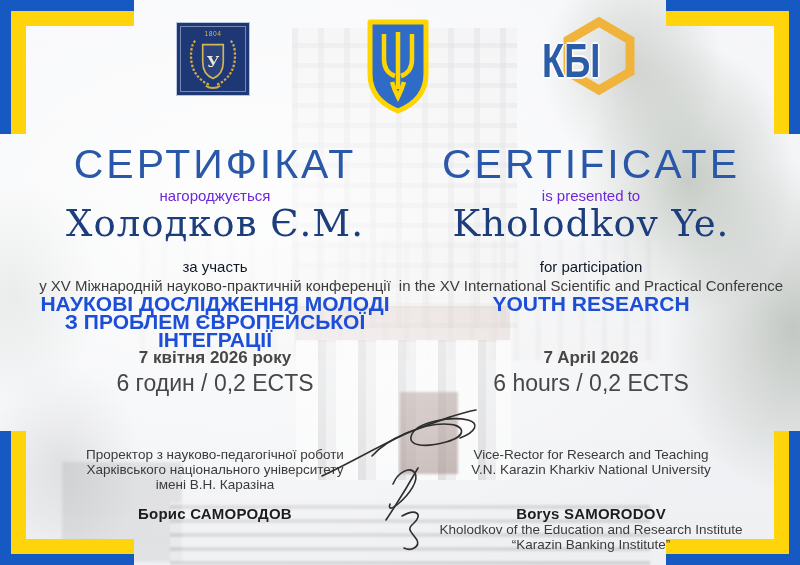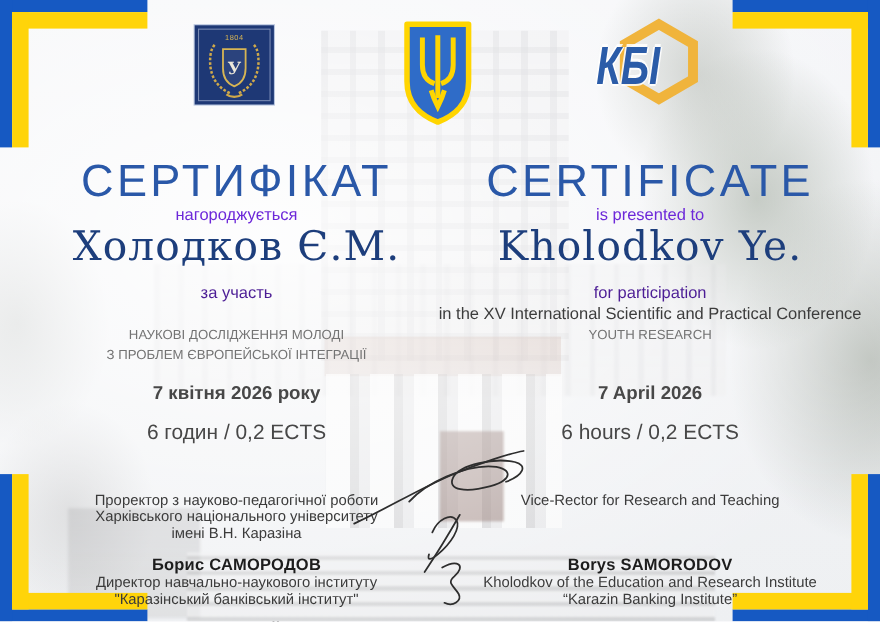--- a/index.html
+++ b/index.html
@@ -54,41 +54,41 @@
   .corner.tl{left:0;top:0;}
   .corner.tr{right:0;top:0;transform:scaleX(-1);}
   .corner.bl{left:0;bottom:0;transform:scaleY(-1);}
   .corner.br{right:0;bottom:0;transform:scale(-1,-1);}
 
   
   .emblem{position:absolute;left:177px;top:23px;width:72px;height:72px;
     background:var(--emblem_navy,#1e3875);box-shadow:0 0 0 1px rgba(120,145,195,.5);}
   .emblem-frame{position:absolute;inset:3px;border:1px solid rgba(195,205,230,.55);}
   .trident{position:absolute;left:366px;top:18px;width:64px;height:97px;}
-  .kbi{position:absolute;left:533px;top:16px;width:106px;height:82px;font-style:italic;}
+  .kbi{position:absolute;left:533px;top:16px;width:106px;height:82px;}
   .kbi-text{position:absolute;left:9px;top:20px;font-size:49px;line-height:49px;font-weight:700;
     color:var(--kbi_blue,#2b5ca8);transform:scaleX(.74);transform-origin:left top;
     text-shadow:2px 0 0 rgba(255,255,255,.85), -2px 0 0 rgba(255,255,255,.85),
       0 2px 0 rgba(255,255,255,.85), 0 -2px 0 rgba(255,255,255,.85);}
 
   
   .col{position:absolute;top:0;height:100%;text-align:center;}
   .col-uk{left:15px;width:400px;}
   .col-en{left:391px;width:400px;}
   .col > div{position:absolute;left:0;right:0;}
   .title{top:141px;font-size:41px;letter-spacing:3px;font-weight:400;
     color:var(--accent_blue,#2a58a8);}
   .presented{top:187px;font-size:15px;color:#6d28d9;}
   .script-name{top:202px;font-size:37px;font-family:"DejaVu Serif",serif;
     letter-spacing:1px;color:var(--script_navy,#1d3e7c);}
-  .part{top:258px;font-size:15px;color:#4c1d95;}
+  .part{top:258px;font-size:15px;color:#0f172a;}
   .conf{top:277px;font-size:15px;color:#3c3c3c;}
-  .confname{top:295px;font-size:12px;font-weight:400;line-height:18px;color:#737373;}
+  .confname{top:295px;font-size:21px;font-weight:700;line-height:18px;color:#1d4ed8;}
   .date{top:348px;font-size:17px;color:#474747;font-weight:bold;}
-  .hours{top:383px;font-size:19px;color:#474747;}
+  .hours{top:370px;font-size:23px;color:#474747;}
   .role{font-size:13.5px;line-height:15px;color:#3b3b3b;margin-top:32px;}
   .role1{top:415px;}
   .role2{top:490px;}
   .sname{font-weight:700;font-size:15px;color:#1d1d1d;letter-spacing:.2px;margin-top:44px;}
   .name1{top:461px;}
   .name2{top:521px;}
 
   .signatures{position:absolute;left:318px;top:398px;width:175px;height:162px;}
   .signatures path{stroke:#2e2e2e;stroke-width:1.6;fill:none;
     stroke-linecap:round;stroke-linejoin:round;}
@@ -152,52 +152,50 @@
       <polygon points="66,6 97,24 97,56 66,74 35,56 35,24" fill="none" stroke="#f0b43c" stroke-width="9"></polygon>
     </svg>
     <div class="kbi-text">КБІ</div>
   </div>
 
   <div class="col col-uk">
     <div class="title">СЕРТИФІКАТ</div>
     <div class="presented">нагороджується</div>
     <div class="script-name">Холодков Є.М.</div>
     <div class="part">за участь</div>
+    <div class="conf">у XV Міжнародній науково-практичній конференції</div>
     <div class="confname">
       <span>НАУКОВІ ДОСЛІДЖЕННЯ МОЛОДІ</span><br>
       <span>З ПРОБЛЕМ ЄВРОПЕЙСЬКОЇ ІНТЕГРАЦІЇ</span>
     </div>
     <div class="date">7 квітня 2026 року</div>
     <div class="hours">6 годин / 0,2 ECTS</div>
     <div class="role role1">
       <span>Проректор з науково-педагогічної роботи</span><br>
       <span>Харківського національного університету</span><br>
       <span>імені В.Н. Каразіна</span>
     </div>
     <div class="sname name1">Борис САМОРОДОВ</div>
-    <div class="role role2">
-      <span>Директор навчально-наукового інституту</span><br>
-      <span>"Каразінський банківський інститут"</span>
-    </div>
     <div class="sname name2">Борис ЧХЕАЙЛО</div>
   </div>
 
   <div class="col col-en">
     <div class="title">CERTIFICATE</div>
     <div class="presented">is presented to</div>
     <div class="script-name">Kholodkov Ye.</div>
     <div class="part">for participation</div>
     <div class="conf">in the XV International Scientific and Practical Conference</div>
     <div class="confname">
       <span>YOUTH RESEARCH</span><br>
     </div>
     <div class="date">7 April 2026</div>
     <div class="hours">6 hours / 0,2 ECTS</div>
     <div class="role role1">
       <span>Vice-Rector for Research and Teaching</span><br>
+      <span>V.N. Karazin Kharkiv National University</span>
     </div>
     <div class="sname name1">Borys SAMORODOV</div>
     <div class="role role2">
       <span>Kholodkov of the Education and Research Institute</span><br>
       <span>“Karazin Banking Institute”</span>
     </div>
     <div class="sname name2">Anna CHKHEAILO</div>
   </div>
 
   <svg class="signatures" viewBox="0 0 175 162">

